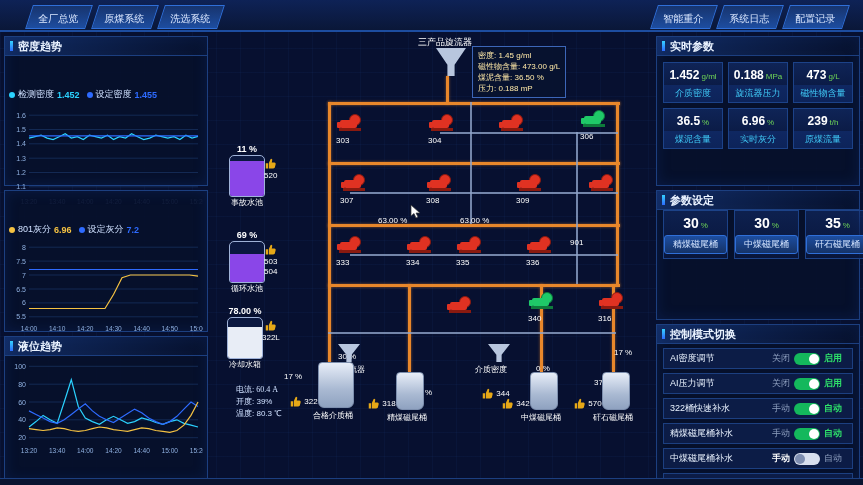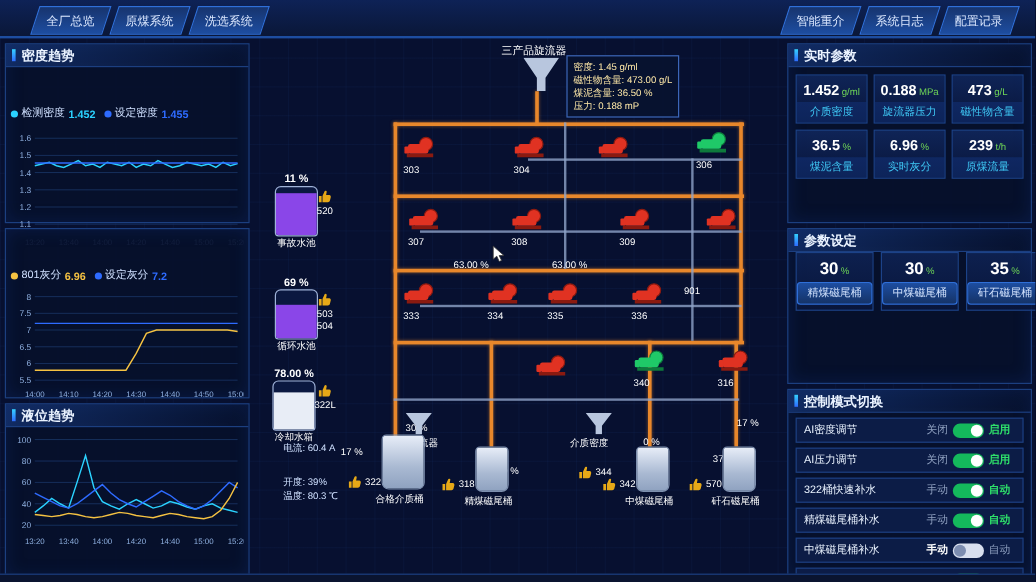--- a/index.html
+++ b/index.html
@@ -514,21 +514,21 @@
     <path d="M1 7h3v7H1z M5 14h6c1 0 2-.7 2.2-1.6l1-4C14.5 7.3 13.7 6 12.6 6H9l.6-3A1.3 1.3 0 0 0 7.2 2L5 7z" fill="#e6a817"></path>
           </svg> <span>570</span></div>
         <div class="dlabel" style="left: 383px; top: 380px;">矸石磁尾桶</div>
         <div class="dlabel" style="left: 272px; top: 356px;"><svg class="thumb" width="12" height="12" viewBox="0 0 16 16">
     <path d="M1 7h3v7H1z M5 14h6c1 0 2-.7 2.2-1.6l1-4C14.5 7.3 13.7 6 12.6 6H9l.6-3A1.3 1.3 0 0 0 7.2 2L5 7z" fill="#e6a817"></path>
           </svg> <span>344</span></div>
       </div>
 
     <div class="dlabel" style="left:360px;top:206px;">901</div>
 
-    <div class="dlabel" style="left:26px;top:336px;color:#cfe0ff;">电流: 60.4 A</div>
+    <div class="dlabel" style="left:26px;top:352px;color:#cfe0ff;font-family:Liberation Serif, serif;">电流: 60.4 A</div>
     <div class="dlabel" style="left:26px;top:364px;color:#cfe0ff;">开度: 39%</div>
     <div class="dlabel" style="left:26px;top:376px;color:#cfe0ff;">温度: 80.3 ℃</div>
 
     <svg class="cursor" style="left:200px;top:172px;" width="12" height="16" viewBox="0 0 12 16">
       <path d="M1 1 L1 12 L4 9.5 L6 14 L8 13 L6 9 L10 9 Z" fill="#ffffff" stroke="#333" stroke-width="0.7"></path>
     </svg>
   </div>
 
   <div id="bottombar"></div>
 </div>

